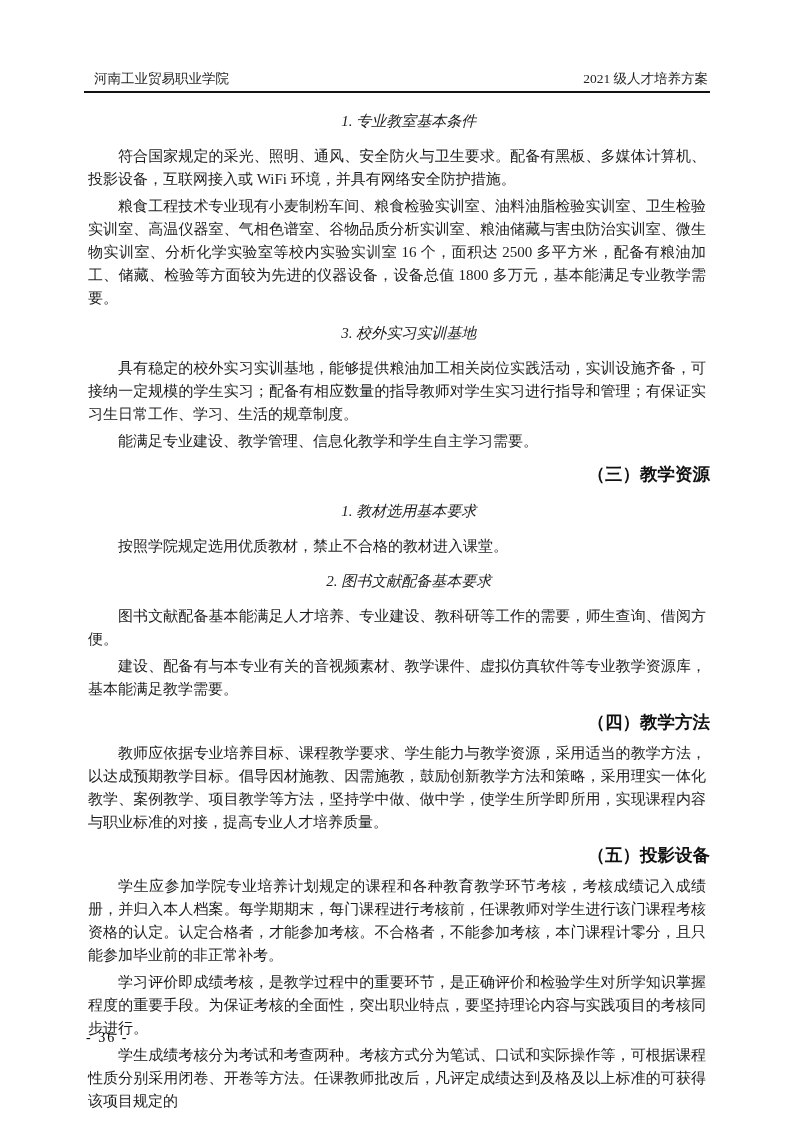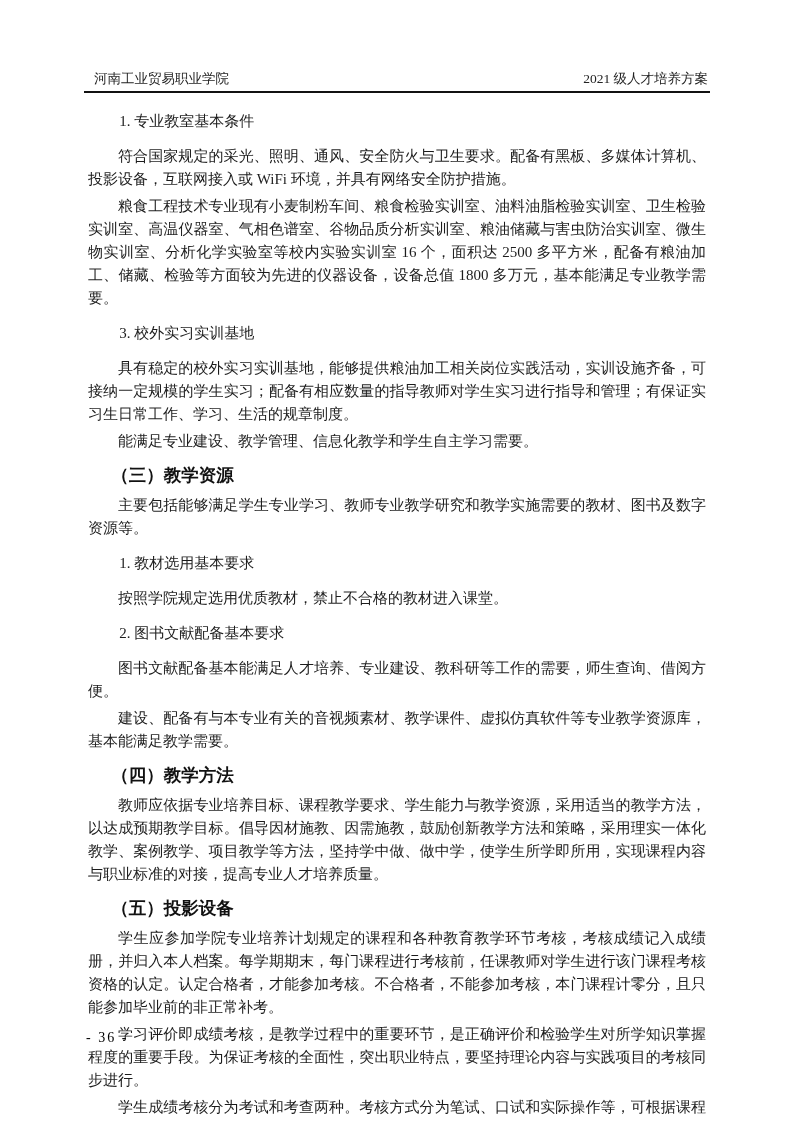--- a/index.html
+++ b/index.html
@@ -40,30 +40,32 @@
   }
   .para {
     margin: 4px;
     text-indent: 2em;
     text-align: justify;
     text-justify: inter-ideograph;
   }
   .subitem {
     margin: 12px;
     text-indent: 1.55em;
-    text-align: left;
+    text-align: center;
+    font-style: italic;
   }
   .section-heading {
     margin: 10px 0 6px 0;
-    font-family: Liberation Serif, serif;
+    font-family: Liberation Mono, monospace;
     font-weight: bold;
     font-size: 17.5px;
     line-height: 25px;
     text-indent: 1.55em;
     color: #111111;
+    text-align: right;
   }
   .page-footer {
     position: absolute;
     left: 86px;
     top: 1030px;
     font-size: 14px;
     letter-spacing: 2px;
     color: #000000;
   }
 </style>
@@ -79,21 +81,20 @@
   <hr class="header-rule">
 
   <div class="doc-body">
     <p class="subitem">1. 专业教室基本条件</p>
     <p class="para">符合国家规定的采光、照明、通风、安全防火与卫生要求。配备有黑板、多媒体计算机、投影设备，互联网接入或 WiFi 环境，并具有网络安全防护措施。</p>
     <p class="para">粮食工程技术专业现有小麦制粉车间、粮食检验实训室、油料油脂检验实训室、卫生检验实训室、高温仪器室、气相色谱室、谷物品质分析实训室、粮油储藏与害虫防治实训室、微生物实训室、分析化学实验室等校内实验实训室 16 个，面积达 2500 多平方米，配备有粮油加工、储藏、检验等方面较为先进的仪器设备，设备总值 1800 多万元，基本能满足专业教学需要。</p>
     <p class="subitem">3. 校外实习实训基地</p>
     <p class="para">具有稳定的校外实习实训基地，能够提供粮油加工相关岗位实践活动，实训设施齐备，可接纳一定规模的学生实习；配备有相应数量的指导教师对学生实习进行指导和管理；有保证实习生日常工作、学习、生活的规章制度。</p>
     <p class="para">能满足专业建设、教学管理、信息化教学和学生自主学习需要。</p>
     <p class="section-heading">（三）教学资源</p>
-    <p class="para">主要包括能够满足学生专业学习、教师专业教学研究和教学实施需要的教材、图书及数字资源等。</p>
     <p class="subitem">1. 教材选用基本要求</p>
     <p class="para">按照学院规定选用优质教材，禁止不合格的教材进入课堂。</p>
     <p class="subitem">2. 图书文献配备基本要求</p>
     <p class="para">图书文献配备基本能满足人才培养、专业建设、教科研等工作的需要，师生查询、借阅方便。</p>
     <p class="para">建设、配备有与本专业有关的音视频素材、教学课件、虚拟仿真软件等专业教学资源库，基本能满足教学需要。</p>
     <p class="section-heading">（四）教学方法</p>
     <p class="para">教师应依据专业培养目标、课程教学要求、学生能力与教学资源，采用适当的教学方法，以达成预期教学目标。倡导因材施教、因需施教，鼓励创新教学方法和策略，采用理实一体化教学、案例教学、项目教学等方法，坚持学中做、做中学，使学生所学即所用，实现课程内容与职业标准的对接，提高专业人才培养质量。</p>
     <p class="section-heading">（五）投影设备</p>
     <p class="para">学生应参加学院专业培养计划规定的课程和各种教育教学环节考核，考核成绩记入成绩册，并归入本人档案。每学期期末，每门课程进行考核前，任课教师对学生进行该门课程考核资格的认定。认定合格者，才能参加考核。不合格者，不能参加考核，本门课程计零分，且只能参加毕业前的非正常补考。</p>
     <p class="para">学习评价即成绩考核，是教学过程中的重要环节，是正确评价和检验学生对所学知识掌握程度的重要手段。为保证考核的全面性，突出职业特点，要坚持理论内容与实践项目的考核同步进行。</p>

